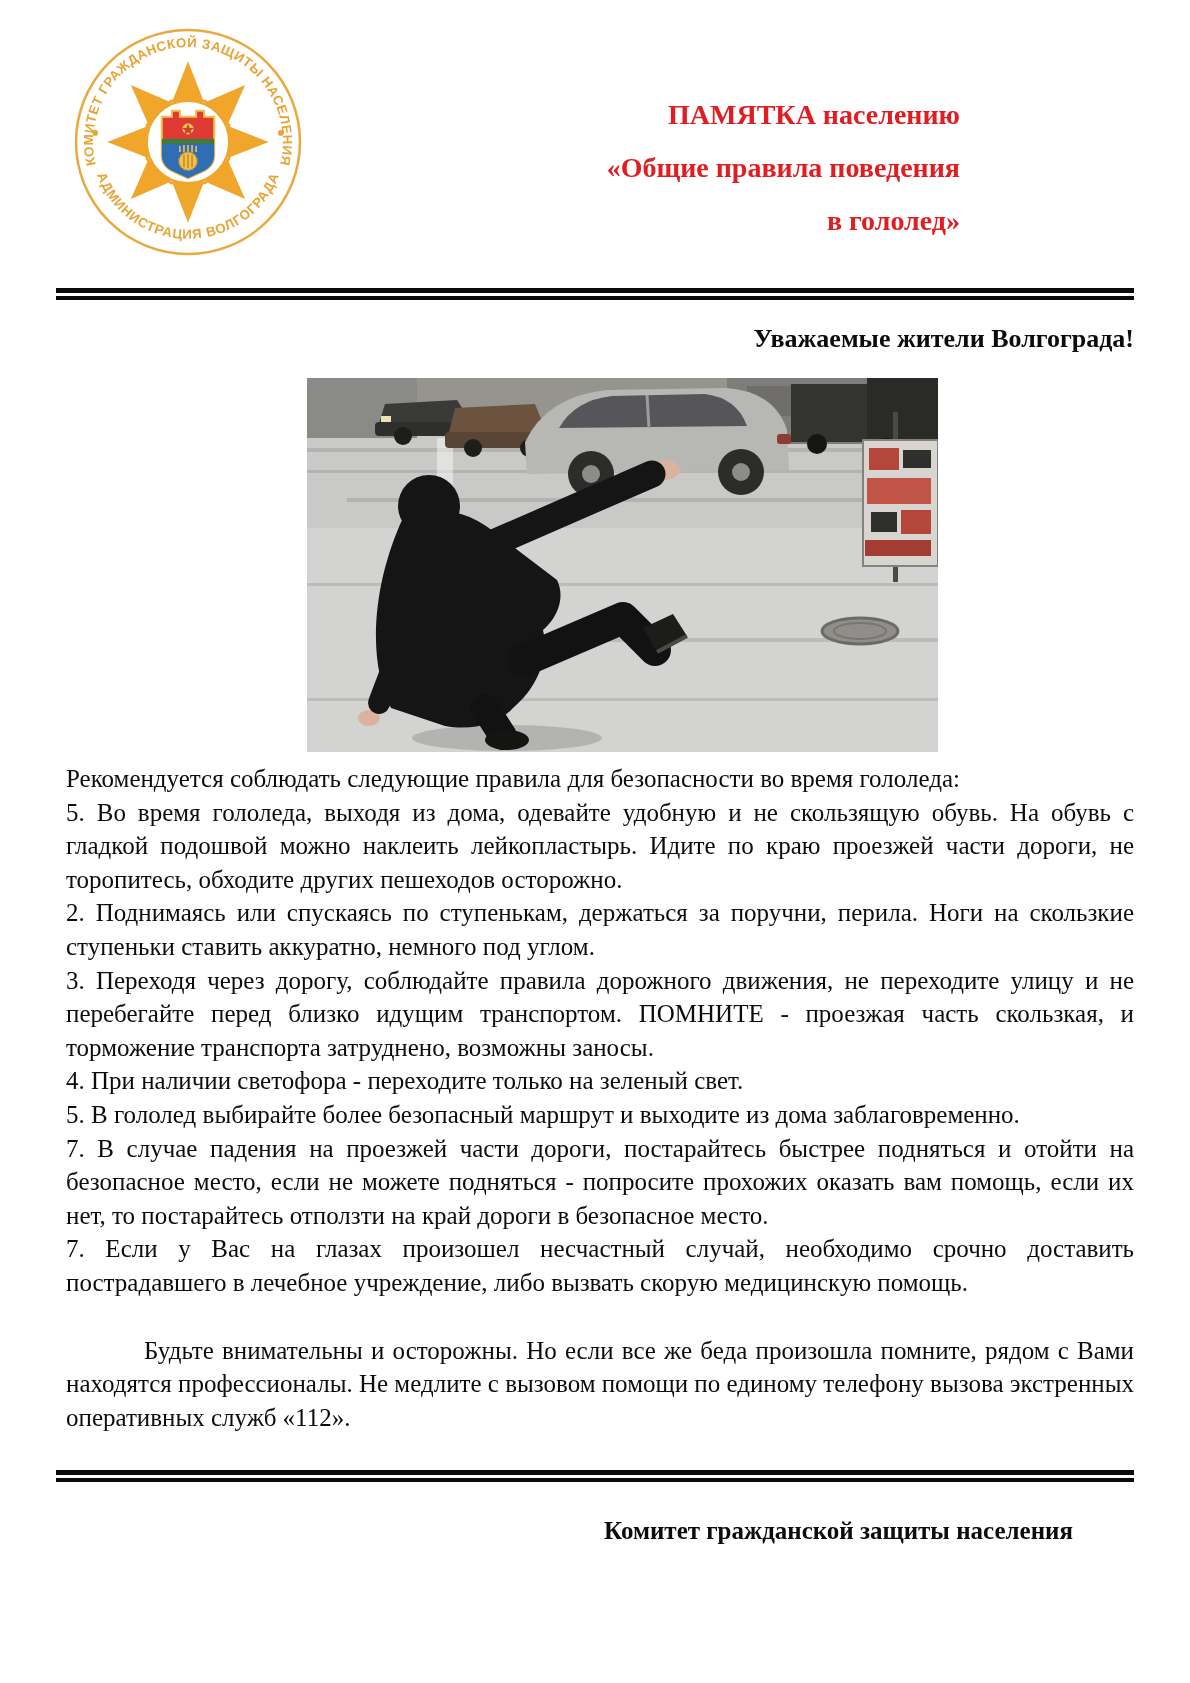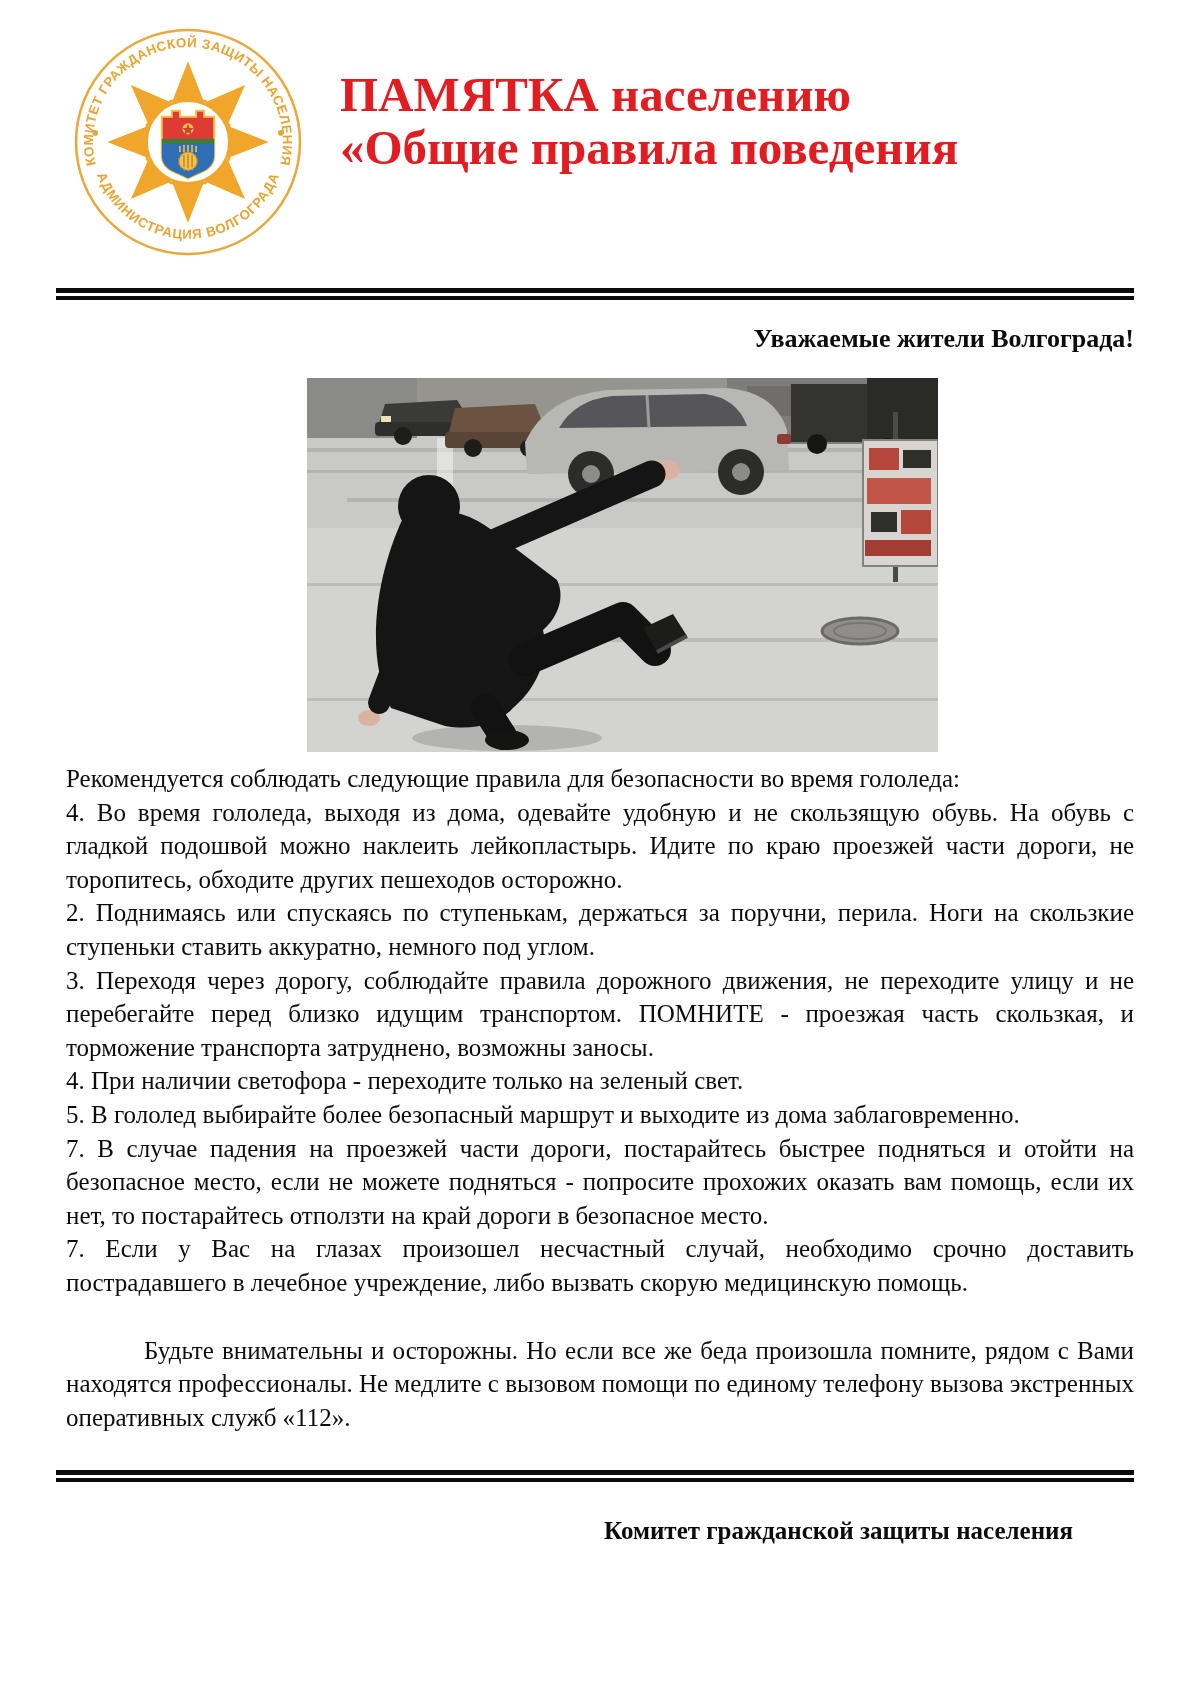--- a/index.html
+++ b/index.html
@@ -3,22 +3,22 @@
 <meta charset="utf-8">
 <style>
   html,body{margin:0;padding:0;}
   body{
     width:1190px;height:1683px;background:#ffffff;position:relative;
     font-family:"Liberation Serif", serif;color:#0c0c0c;overflow:hidden;
   }
   .header{position:relative;height:288px;}
   .logo{position:absolute;left:72px;top:26px;width:232px;height:232px;}
   .title{
-    position:absolute;left:340px;top:68px;width:620px;text-align:left;
-    color:#e21d22;font-weight:bold;font-size:49px;line-height:53px;
+    position:absolute;left:340px;top:88px;width:620px;text-align:right;
+    color:#e21d22;font-weight:bold;font-size:28px;line-height:53px;
   }
   .rule-divider{
     height:3px;margin:0 56px;
     border-top:5px solid #0a0a0a;border-bottom:4px solid #0a0a0a;
   }
   .greeting{
     margin:24px 56px 0 66px;text-align:right;font-weight:bold;font-size:26px;
   }
   .photo{
     margin:24px 0 0 307px;width:631px;height:374px;display:block;
@@ -79,20 +79,21 @@
       <circle cx="115" cy="134" r="9" fill="#f2c14e" stroke="#d9952a" stroke-width="1.5" stroke-dasharray="2.5 1.6"></circle>
       <line x1="111" y1="128" x2="111" y2="140" stroke="#b47d1e" stroke-width="1.2"></line>
       <line x1="115" y1="127" x2="115" y2="141" stroke="#b47d1e" stroke-width="1.2"></line>
       <line x1="119" y1="128" x2="119" y2="140" stroke="#b47d1e" stroke-width="1.2"></line>
     </g>
   </svg>
 
   <div class="title">
     <div>ПАМЯТКА населению</div>
     <div>«Общие правила поведения</div>
+    <div>в гололед»</div>
   </div>
 </div>
 
 <div class="rule-divider"></div>
 
 <p class="greeting">Уважаемые жители Волгограда!</p>
 
 <svg class="photo" viewBox="0 0 631 374" preserveAspectRatio="none">
   <rect x="0" y="0" width="631" height="374" fill="#c9c9c7"></rect>
   <rect x="0" y="0" width="631" height="46" fill="#95948f"></rect>
@@ -163,21 +164,21 @@
     <path d="M218,282 L316,240 L348,272" stroke="#121212" stroke-width="32" fill="none" stroke-linecap="round" stroke-linejoin="round"></path>
     <path d="M336,250 L366,236 L380,258 L350,274 Z" fill="#1c1c1a"></path>
     <path d="M350,274 L380,258" stroke="#4a4a46" stroke-width="4"></path>
     <path d="M178,330 L196,358" stroke="#121212" stroke-width="28" stroke-linecap="round"></path>
     <ellipse cx="200" cy="362" rx="22" ry="10" fill="#141412"></ellipse>
   </g>
 </svg>
 
 <div class="bodytext">
   <p>Рекомендуется соблюдать следующие правила для безопасности во время гололеда:</p>
-  <p>4. Во время гололеда, выходя из дома, одевайте удобную и не скользящую обувь. На обувь с гладкой подошвой можно наклеить лейкопластырь. Идите по краю проезжей части дороги, не торопитесь, обходите других пешеходов осторожно.</p>
+  <p>5. Во время гололеда, выходя из дома, одевайте удобную и не скользящую обувь. На обувь с гладкой подошвой можно наклеить лейкопластырь. Идите по краю проезжей части дороги, не торопитесь, обходите других пешеходов осторожно.</p>
   <p>2. Поднимаясь или спускаясь по ступенькам, держаться за поручни, перила. Ноги на скользкие ступеньки ставить аккуратно, немного под углом.</p>
   <p>3. Переходя через дорогу, соблюдайте правила дорожного движения, не переходите улицу и не перебегайте перед близко идущим транспортом. ПОМНИТЕ - проезжая часть скользкая, и торможение транспорта затруднено, возможны заносы.</p>
   <p>4. При наличии светофора - переходите только на зеленый свет.</p>
   <p>5. В гололед выбирайте более безопасный маршрут и выходите из дома заблаговременно.</p>
   <p>7. В случае падения на проезжей части дороги, постарайтесь быстрее подняться и отойти на безопасное место, если не можете подняться - попросите прохожих оказать вам помощь, если их нет, то постарайтесь отползти на край дороги в безопасное место.</p>
   <p>7. Если у Вас на глазах произошел несчастный случай, необходимо срочно доставить пострадавшего в лечебное учреждение, либо вызвать скорую медицинскую помощь.</p>
   <p class="closing">Будьте внимательны и осторожны. Но если все же беда произошла помните, рядом с Вами находятся профессионалы. Не медлите с вызовом помощи по единому телефону вызова экстренных оперативных служб «112».</p>
 </div>
 
 <div class="rule-divider divider-bottom"></div>

